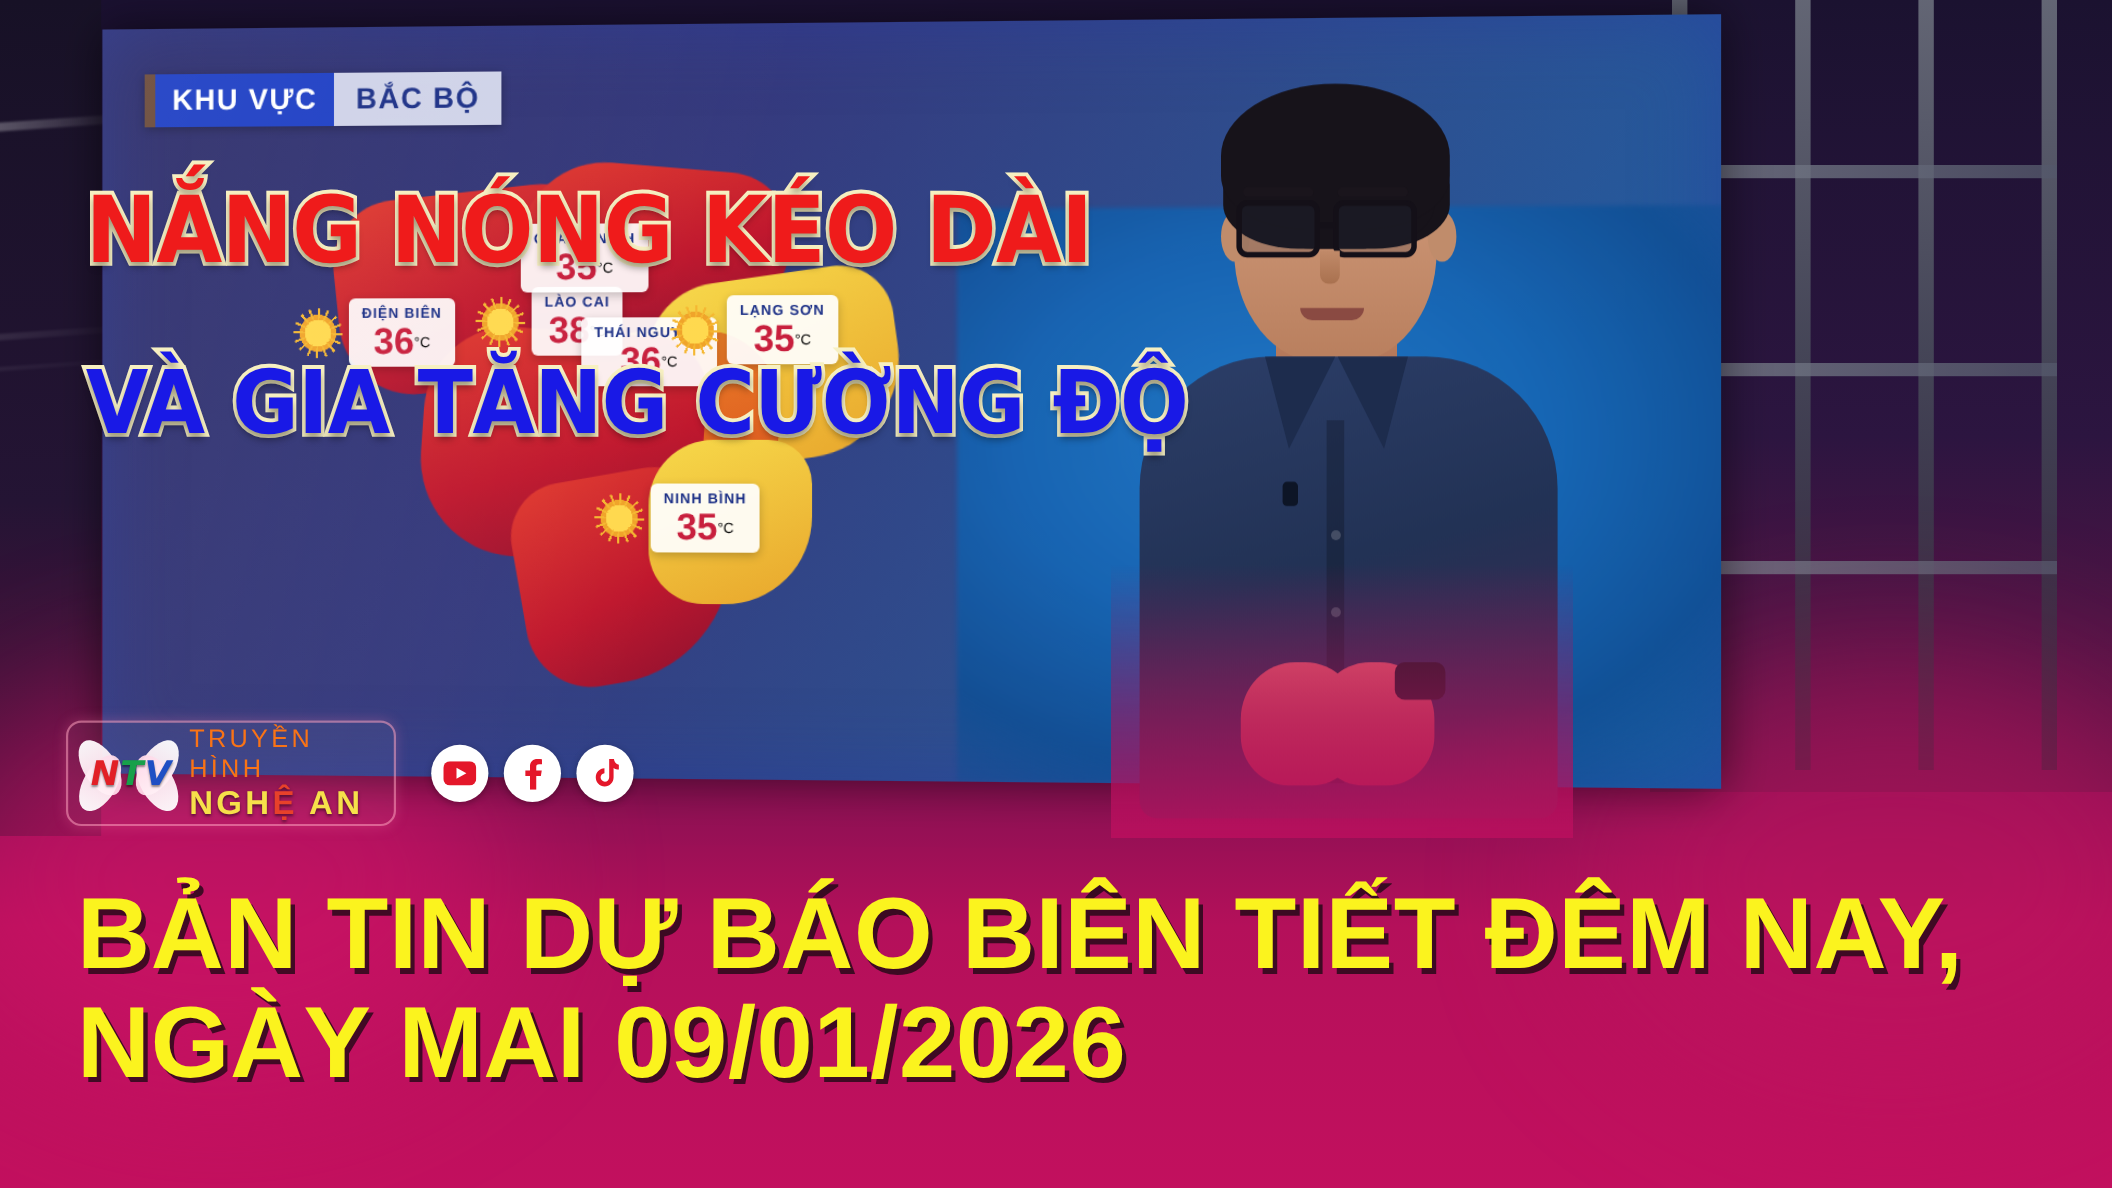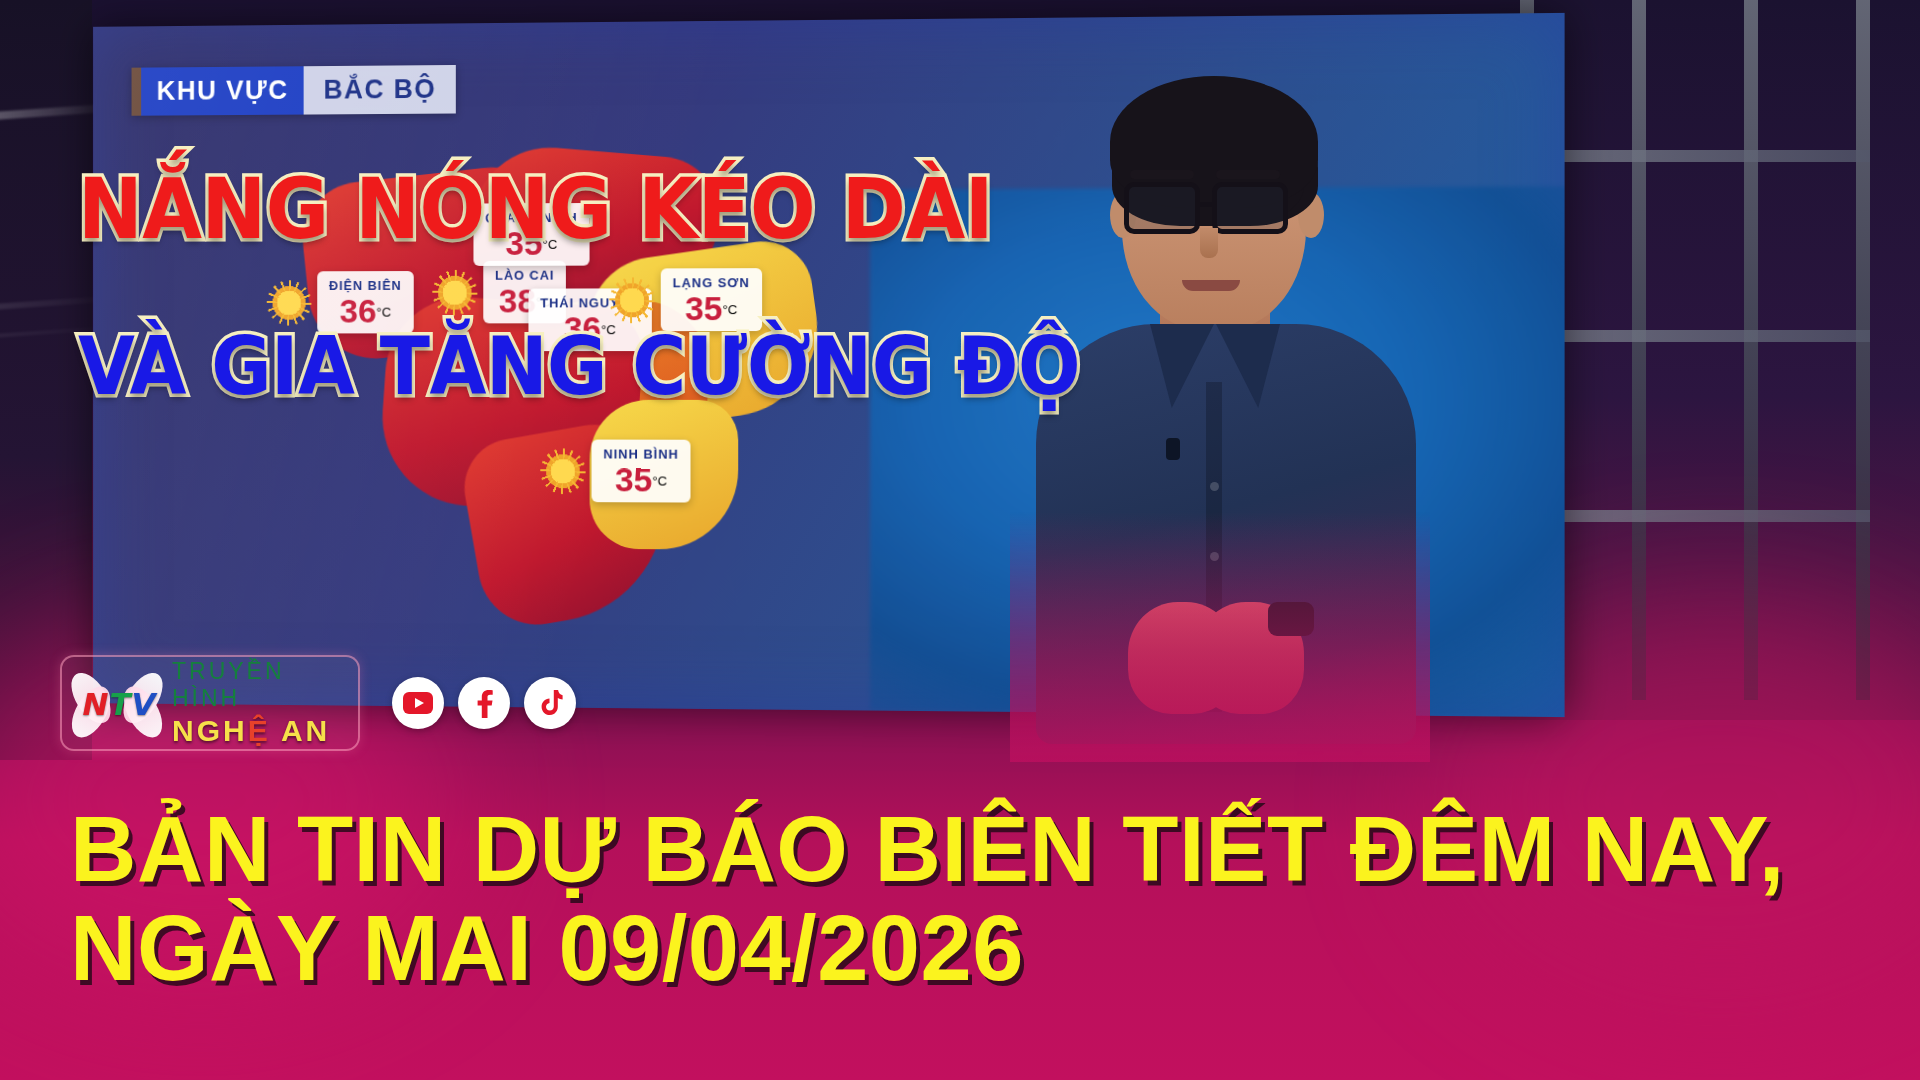--- a/index.html
+++ b/index.html
@@ -214,21 +214,21 @@
     display:flex; align-items:center; justify-content:center; gap:1px;
     font-size:31px; font-weight:bold; font-style:italic;
     font-family:"DejaVu Sans", sans-serif;
     text-shadow:0 1px 2px rgba(0,0,0,.45);
   }
   .ntv-letters .n{ color:#e21f26; }
   .ntv-letters .t{ color:#17a04a; }
   .ntv-letters .v{ color:#1f4fc4; }
   .ntv-text{ display:flex; flex-direction:column; gap:2px; }
   .ntv-line1{
-    font-size:23px; color:#15803d; letter-spacing:3px;
+    font-size:23px; color:#f97316; letter-spacing:3px;
     font-family:"Liberation Sans", sans-serif;
   }
   .ntv-line2{
     font-size:30px; font-weight:bold; letter-spacing:3px;
     font-family:"Liberation Sans", sans-serif;
     color:#f6e04a; text-shadow:0 2px 3px rgba(0,0,0,.5);
   }
   .ntv-line2 .hl{ color:#e8412a; }
 
   .socials{ display:flex; align-items:center; gap:14px; margin-left:6px; }
@@ -410,16 +410,16 @@
       <span class="s-icon">
         <svg width="28" height="30" viewBox="0 0 28 30" aria-hidden="true">
           <path d="M17.8 2h4.3c0.3 2.6 1.9 4.7 4.5 5.2v4.3c-1.8 0-3.4-0.5-4.8-1.4v8.6c0 4.8-3.6 8.3-8.1 8.3S5.6 23.5 5.6 18.7c0-4.5 3.4-8 7.9-8.2v4.4c-2 0.2-3.5 1.8-3.5 3.8 0 2.2 1.7 3.9 3.9 3.9 2.2 0 3.9-1.7 3.9-4.1z" fill="#e4172a"></path>
         </svg>
       </span>
     </div>
   </div>
 
   <div class="bottom-title">
     <span class="ln">BẢN TIN DỰ BÁO BIÊN TIẾT ĐÊM NAY,</span>
-    <span class="ln">NGÀY MAI 09/04/2026</span>
+    <span class="ln">NGÀY MAI 09/01/2026</span>
   </div>
 
 </div>
 
 </body></html>

